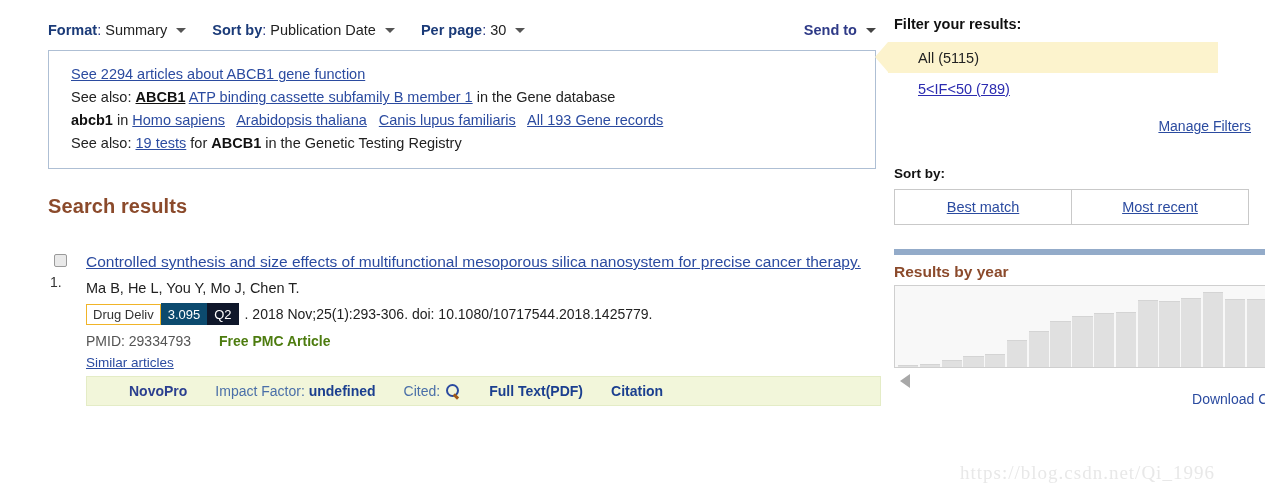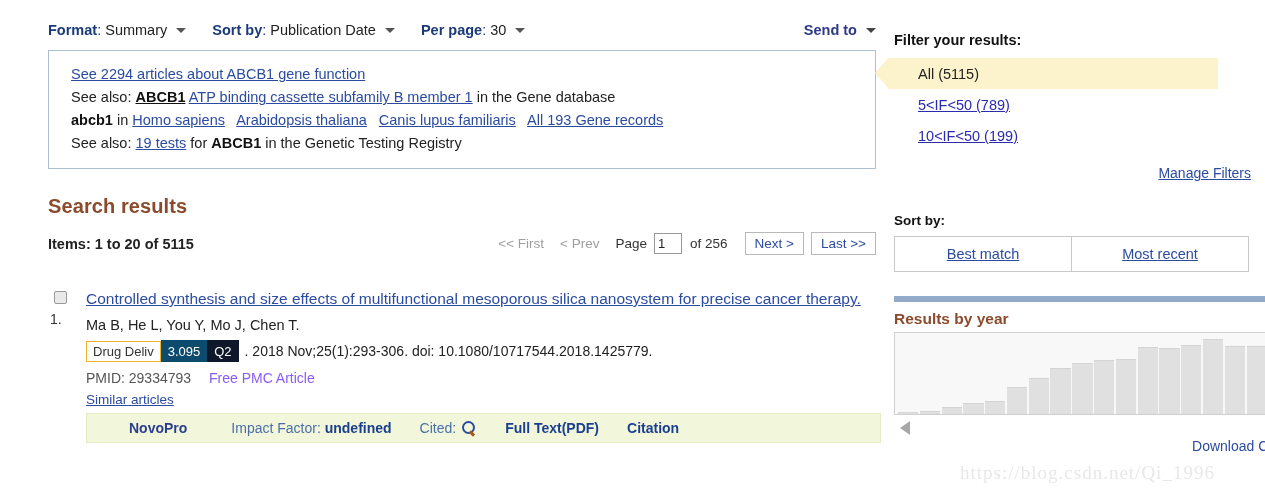--- a/index.html
+++ b/index.html
@@ -11,21 +11,21 @@
     font-family: "Liberation Sans", sans-serif;
     font-size: 14px;
     color: #333333;
     overflow: hidden;
     position: relative;
   }
 
   
   .page { display: flex; width: 1265px; height: 500px; }
   .left-col { width: 888px; position: relative; }
-  .right-col { width: 377px; position: relative; padding-top: 32px; }
+  .right-col { width: 377px; position: relative; padding-top: 16px; }
 
   
   .toolbar {
     display: flex;
     align-items: center;
     padding: 16px 0 0 48px;
     height: 44px;
     font-size: 14.5px;
   }
   .tb-group { margin-right: 26px; white-space: nowrap; color: #2e3a87; }
@@ -178,23 +178,23 @@
     margin-right: 2px;
   }
   .cite-text { margin-left: 4px; }
   .res-pmid {
     margin-top: 8px;
     font-size: 14px;
     color: #555;
   }
   .res-pmid .num { color: #555; }
   .pmc-free {
-    color: #8b5cf6;
-    font-weight: normal;
-    margin-left: 14px;
+    color: #4d7c0f;
+    font-weight: bold;
+    margin-left: 24px;
   }
   .similar {
     margin-top: 6px;
     font-size: 13.5px;
     color: #2b4ba0;
     text-decoration: underline;
     cursor: pointer;
     display: inline-block;
   }
 
@@ -207,21 +207,21 @@
     display: flex;
     align-items: center;
     padding-left: 42px;
     width: 795px;
     font-size: 14px;
     white-space: nowrap;
   }
   .novobar .np-brand {
     color: #2b3f8f;
     font-weight: bold;
-    margin-right: 44px;
+    margin-right: 28px;
     cursor: pointer;
   }
   .novobar .np-if {
     color: #4a6fa8;
     margin-right: 28px;
   }
   .novobar .np-if b { color: #1b3f8f; }
   .novobar .np-cited {
     color: #4a6fa8;
     margin-right: 28px;
@@ -481,32 +481,20 @@
         <span>See also:</span>
         <a>19 tests</a>
         <span>for</span>
         <span class="bold">ABCB1</span>
         <span>in the Genetic Testing Registry</span>
       </div>
     </div>
 
     <div class="sr-title">Search results</div>
 
-    <div class="items-row">
-      <div class="items-count">Items: 1 to 20 of 5115</div>
-      <div class="pager">
-        <span class="pg-disabled">&lt;&lt; First</span>
-        <span class="pg-disabled">&lt; Prev</span>
-        <span class="pg-lab">Page</span>
-        <input class="pg-input" value="1" style="">
-        <span class="pg-of">of 256</span>
-        <span class="pg-btn">Next &gt;</span>
-        <span class="pg-btn">Last &gt;&gt;</span>
-      </div>
-    </div>
 
     <div class="result">
       <div class="res-gutter">
         <span class="res-check"></span>
         <span class="res-num">1.</span>
       </div>
       <div class="res-body">
         <a class="res-title">Controlled synthesis and size effects of multifunctional mesoporous silica nanosystem for precise cancer therapy.</a>
         <div class="res-authors">Ma B, He L, You Y, Mo J, Chen T.</div>
         <div class="res-cite">
@@ -542,23 +530,20 @@
   <div class="right-col">
 
     <div class="filter-head">Filter your results:</div>
 
     <div class="filter-list">
       <div class="filter-item active">
         <span class="txt">All (5115)</span>
       </div>
       <div class="filter-item">
         <span class="txt">5&lt;IF&lt;50 (789)</span>
-      </div>
-      <div class="filter-item">
-        <span class="txt">10&lt;IF&lt;50 (199)</span>
       </div>
     </div>
 
     <div class="manage">
       <a>Manage Filters</a>
     </div>
 
     <div class="sortby-head">Sort by:</div>
     <div class="sortby-table">
       <div class="sortby-cell">

